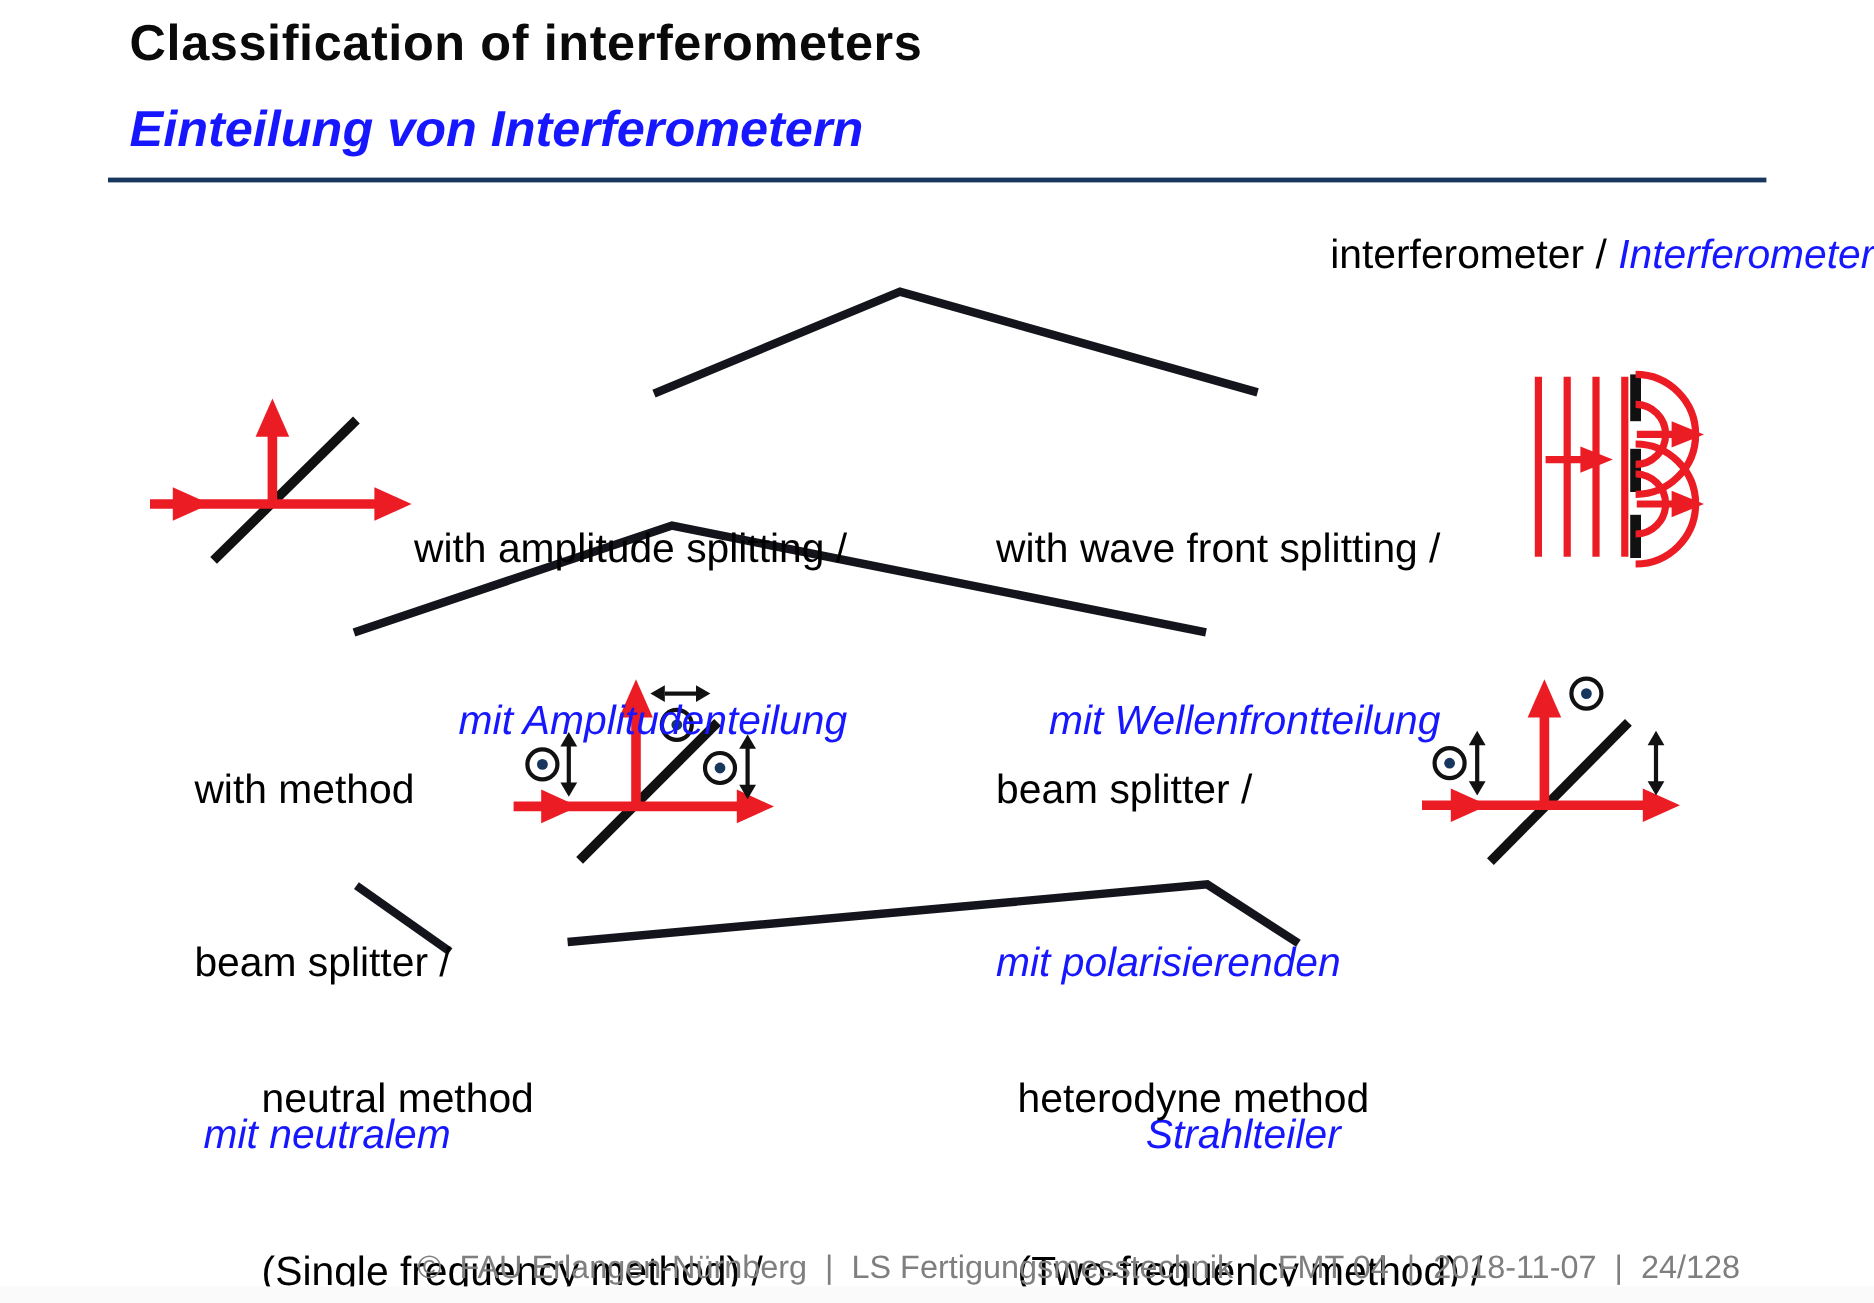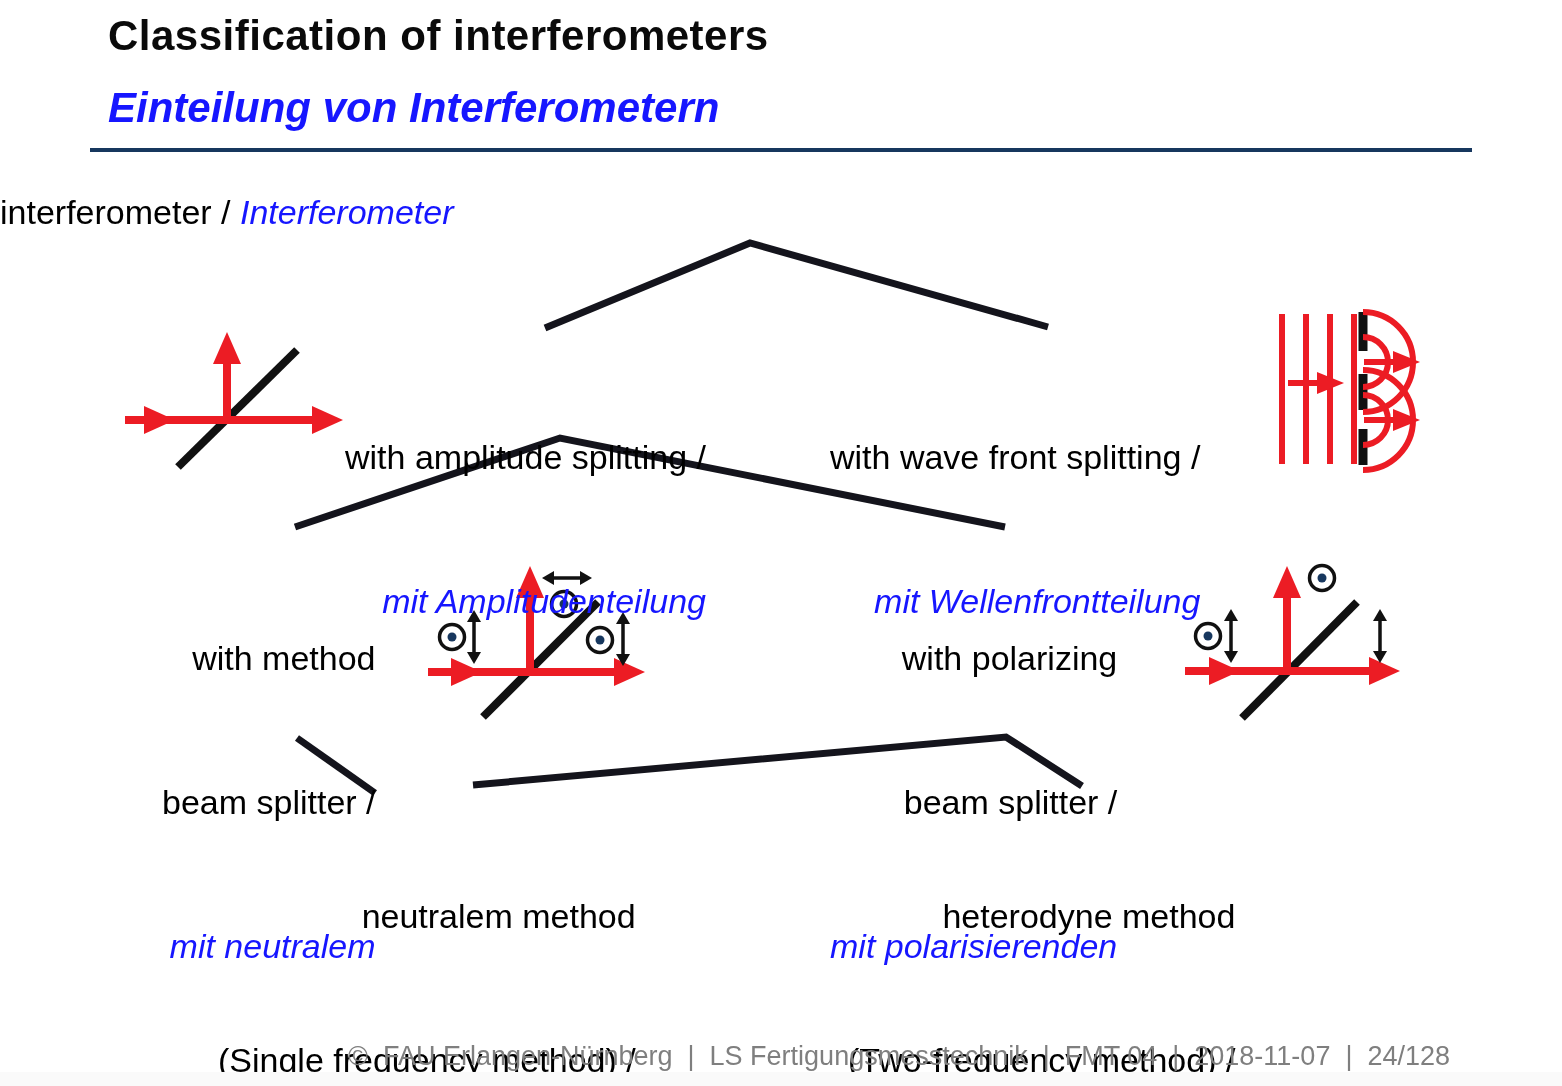--- a/index.html
+++ b/index.html
@@ -6,25 +6,25 @@
   body{
     width:1562px;height:1086px;position:relative;background:#ffffff;
     font-family:"Liberation Sans",sans-serif;overflow:hidden;
     --accent-blue:#1616ff;--beam-red:#ec1c24;--line-navy:#17375e;
     --connector-black:#14141c;--footer-gray:#7f7f7f;--dot-navy:#17375e;
   }
   .abs{position:absolute;}
   .title{left:108px;top:12px;font-size:42px;font-weight:bold;color:#0a0a0a;letter-spacing:.5px;}
   .subtitle{left:108px;top:72px;font-size:42px;font-weight:bold;font-style:italic;color:var(--accent-blue);margin-top:12px;}
   .rule{left:90px;top:148px;width:1382px;height:4px;background:var(--line-navy);}
-  .rootnode{left:0;right:0;top:193px;text-align:left;font-size:34px;white-space:pre;}
+  .rootnode{left:0;right:0;top:193px;text-align:right;font-size:34px;white-space:pre;}
   .rootnode .en{color:#000;}
   .rootnode .de{color:var(--accent-blue);font-style:italic;}
   .node{font-size:34px;line-height:48px;white-space:pre;}
-  .node .en{color:#000;text-align:right;}
+  .node .en{color:#000;}
   .node .de{color:var(--accent-blue);font-style:italic;text-align:right;}
   .n-amplitude{left:345px;top:337px;}
   .n-wavefront{left:830px;top:337px;}
   .n-neutral{left:162px;top:538px;}
   .n-polarizing{left:830px;top:538px;}
   .n-homodyne{left:218px;top:796px;}
   .n-heterodyne{left:848px;top:796px;}
   .footer{top:1041px;right:112px;font-size:27px;color:var(--footer-gray);white-space:pre;}
   .bottomstrip{left:0;bottom:0;width:1562px;height:14px;background:#fafafa;}
   svg.canvas{position:absolute;left:0;top:0;pointer-events:none;}
@@ -143,28 +143,27 @@
 </div>
 
 <div class="abs node n-neutral">
   <div class="en">with method</div>
   <div class="en">beam splitter /</div>
   <div class="de">mit neutralem</div>
   <div class="de">Strahlteiler</div>
 </div>
 
 <div class="abs node n-polarizing">
-  <div class="en">with polarizing</div>
   <div class="en">beam splitter /</div>
   <div class="de">mit polarisierenden</div>
   <div class="de">Strahlteiler</div>
 </div>
 
 <div class="abs node n-homodyne">
-  <div class="en">neutralem method</div>
+  <div class="en">neutral method</div>
   <div class="en">(Single frequency method) /</div>
   
   
 </div>
 
 <div class="abs node n-heterodyne">
   <div class="en">heterodyne method</div>
   <div class="en">(Two-frequency method) /</div>
   
   

